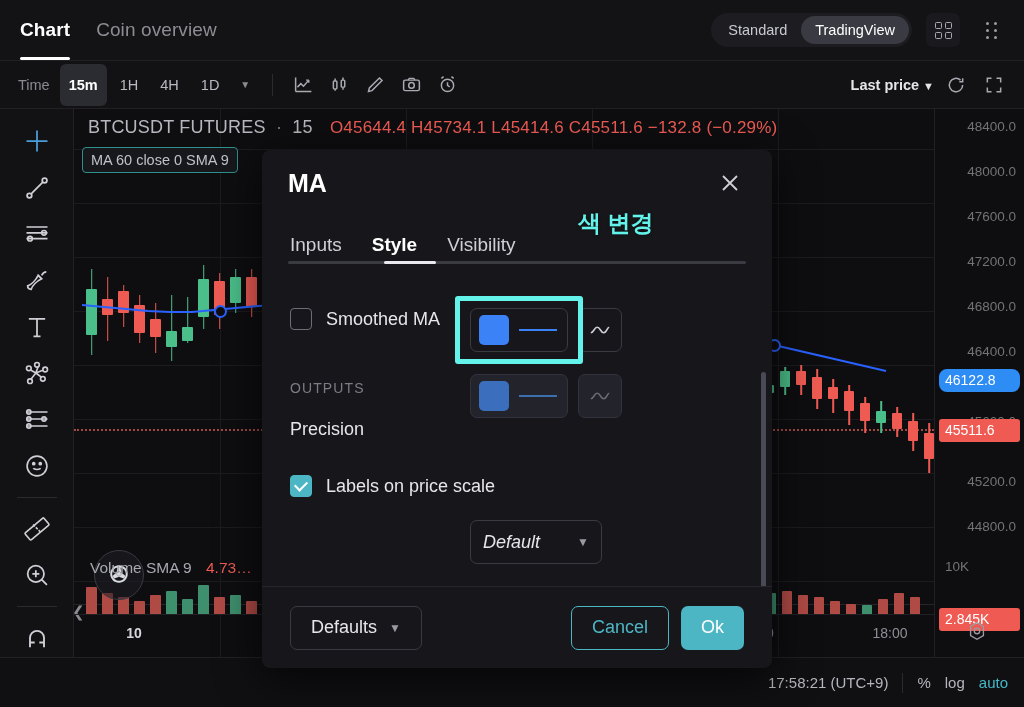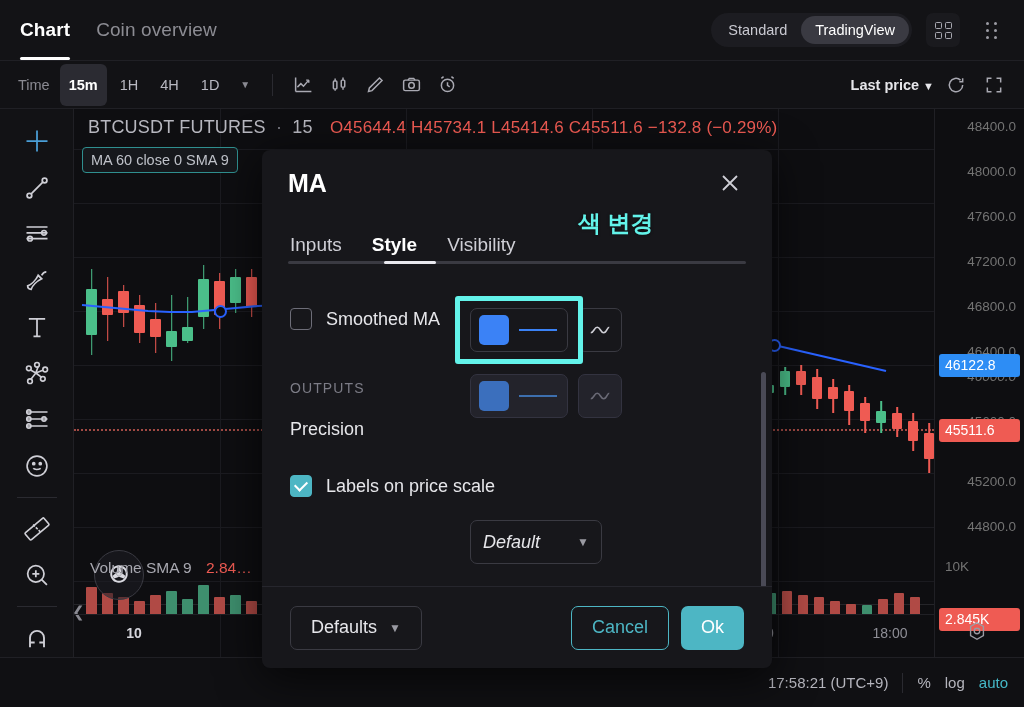--- a/index.html
+++ b/index.html
@@ -613,33 +613,33 @@
       <span class="dot">·</span>
       <span>15</span>
       <span class="ohlc">O45644.4  H45734.1  L45414.6  C45511.6  −132.8 (−0.29%)</span>
     </div>
 
     <div class="legend-badge">MA 60 close 0 SMA 9</div>
 
     <div class="tv-watermark">✇</div>
     <div class="vol-legend">
       <span>Volume SMA 9</span>
-      <span class="val">2.84…</span>
+      <span class="val">4.73…</span>
     </div>
   </div>
 
   <div class="pricescale">
     <div class="ptick" style="top:10px;">48400.0</div>
     <div class="ptick" style="top:55px;">48000.0</div>
     <div class="ptick" style="top:100px;">47600.0</div>
     <div class="ptick" style="top:145px;">47200.0</div>
     <div class="ptick" style="top:190px;">46800.0</div>
     <div class="ptick" style="top:235px;">46400.0</div>
     <div class="ptick" style="top:260px;font-style:italic;">46000.0</div>
-    <div class="pbadge blue" style="top:245px;">46122.8</div>
+    <div class="pbadge blue" style="top:260px;border-radius:8px;">46122.8</div>
     <div class="ptick" style="top:305px;">45600.0</div>
     <div class="pbadge red" style="top:310px;">45511.6</div>
     <div class="ptick" style="top:365px;">45200.0</div>
     <div class="ptick" style="top:410px;">44800.0</div>
     <div class="ptick" style="top:450px; right:auto; left:10px;">10K</div>
     <div class="pbadge red" style="top:499px;">2.845K</div>
   </div>
 
   <div class="timeaxis">
     <div class="ttick bold" style="left:60px;">10</div>

